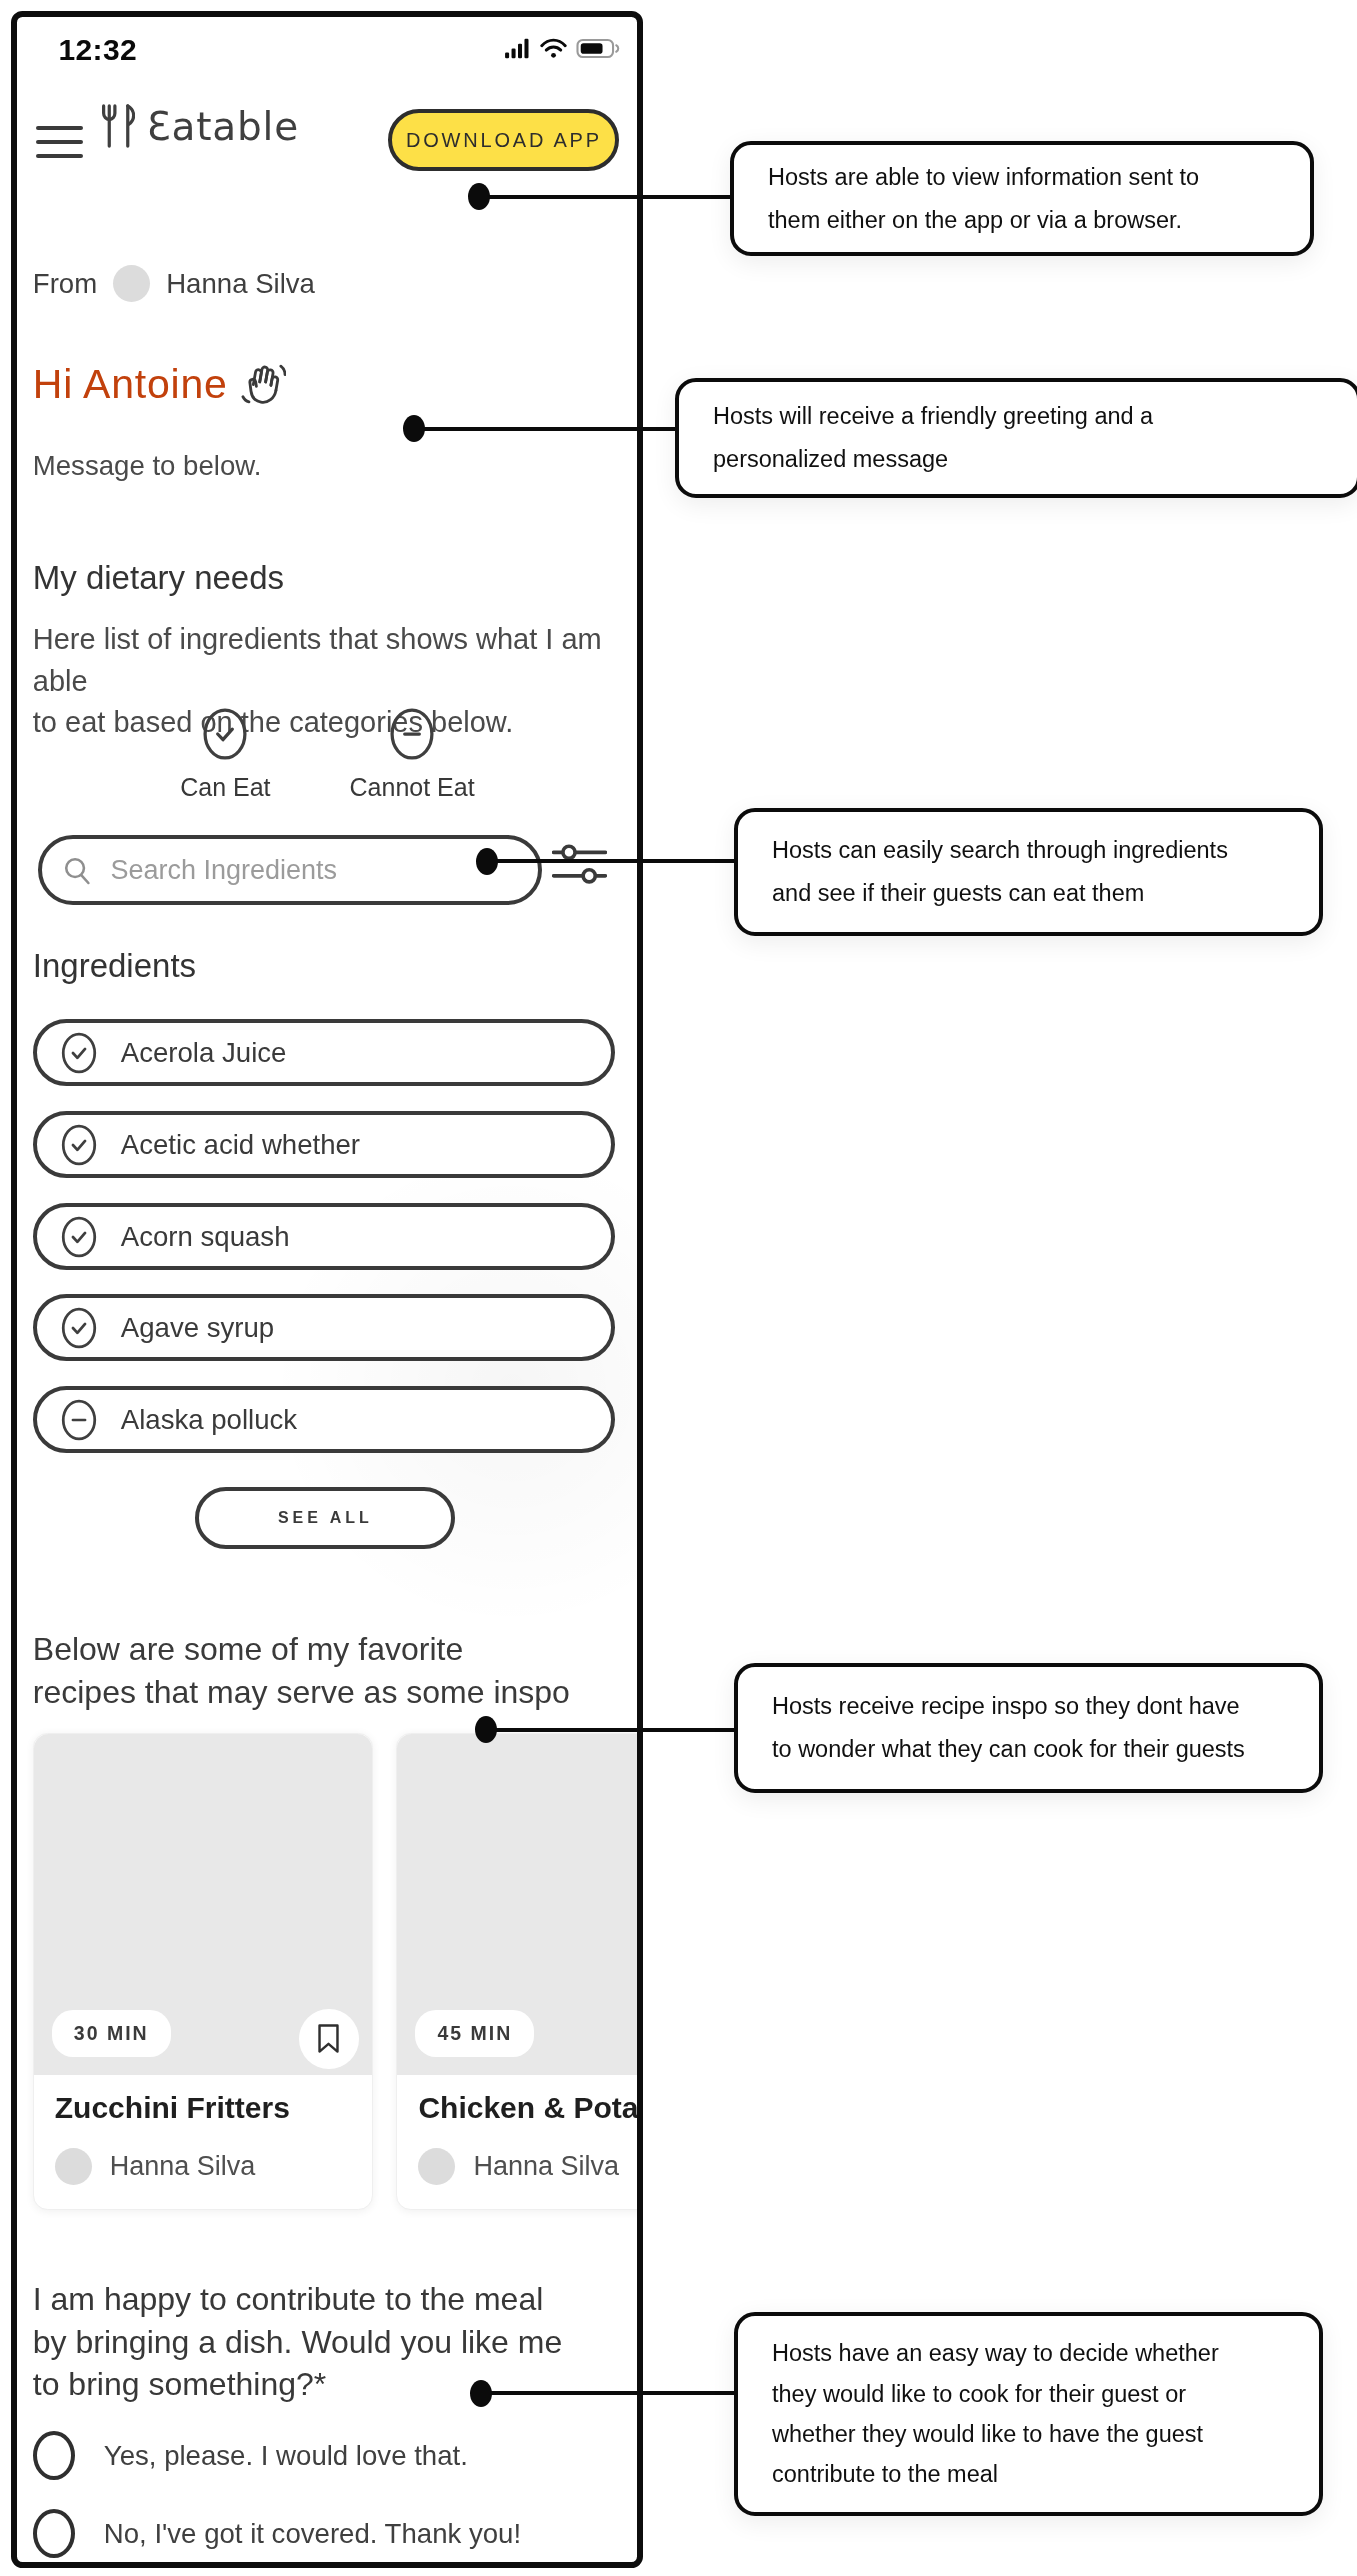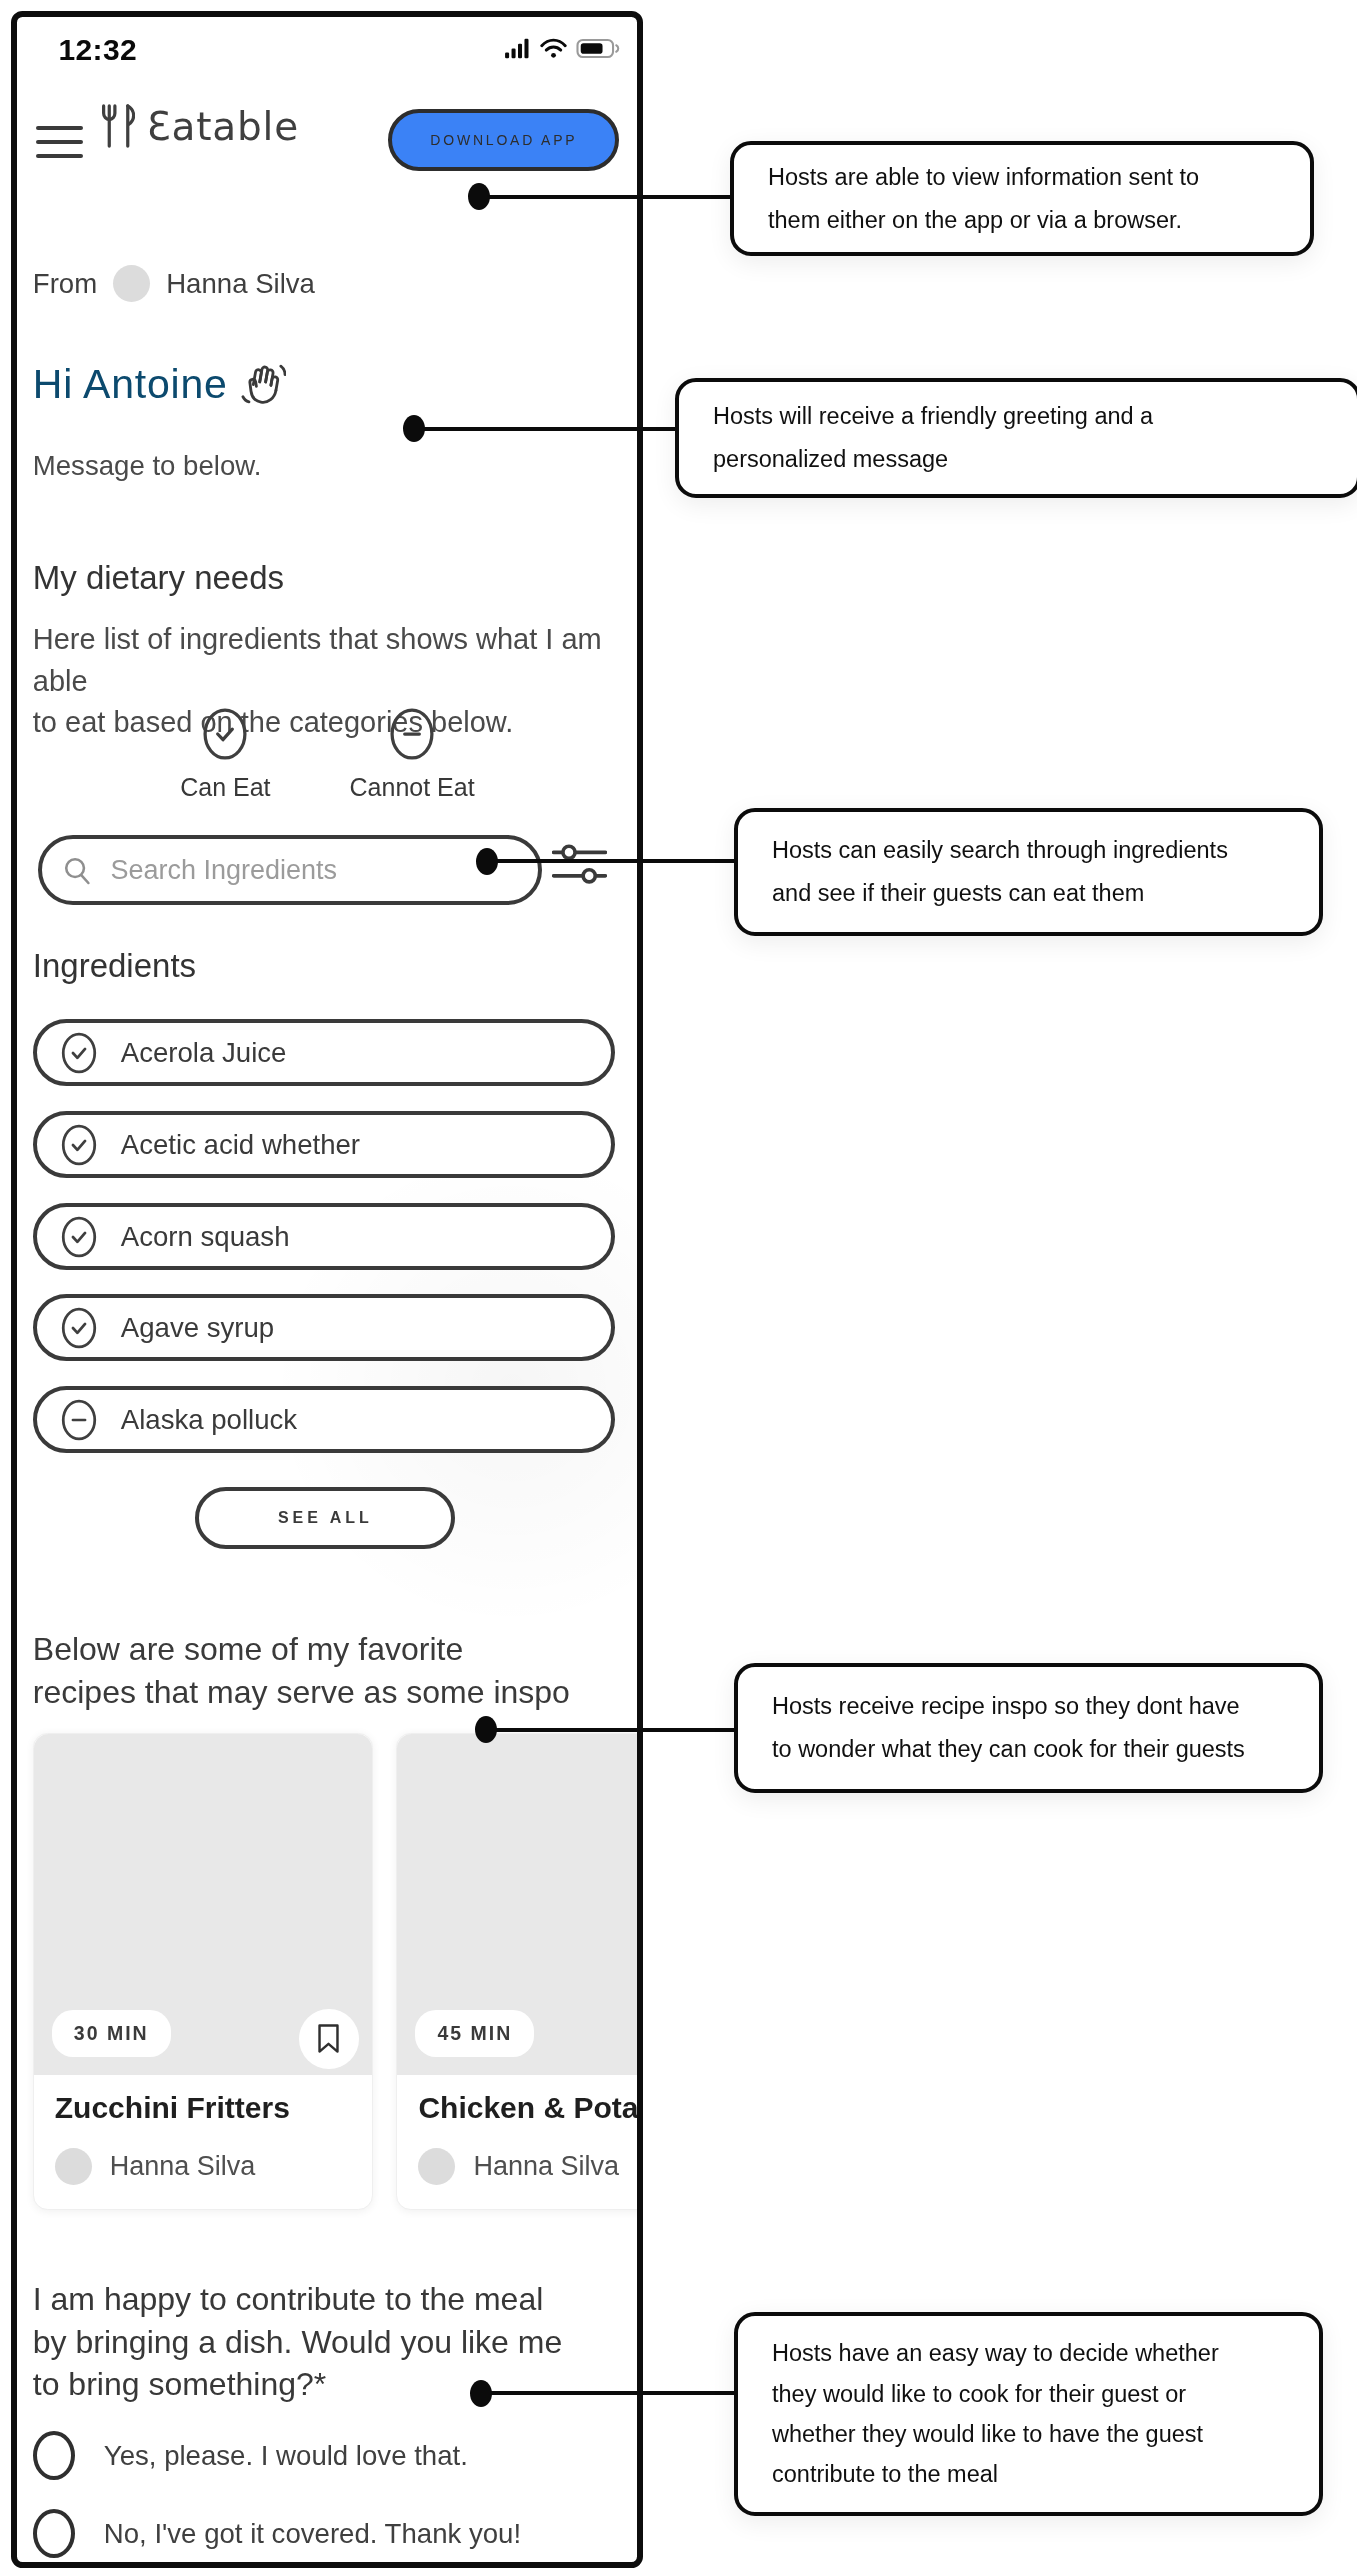--- a/index.html
+++ b/index.html
@@ -13,27 +13,27 @@
 
   .time{position:absolute;left:41px;top:16px;font-size:30px;font-weight:bold;color:#0a0a0a;letter-spacing:0.4px;}
   .statusicons{position:absolute;right:16px;top:21px;display:flex;align-items:center;gap:9px;}
 
   .hamburger{position:absolute;left:18.7px;top:109px;width:47px;cursor:pointer;}
   .hamburger .bar{height:4px;background:#3a3a3a;border-radius:2.4px;margin-bottom:9.7px;}
   .brand{position:absolute;left:81px;top:84px;display:flex;align-items:center;gap:11.4px;}
   .brand-text{font-family:"DejaVu Sans","Liberation Sans",sans-serif;font-size:39px;font-weight:500;color:#3f3f3f;letter-spacing:0.8px;}
   .download{position:absolute;left:371px;top:92px;width:231px;height:62px;box-sizing:border-box;
             border:4px solid #2d2d2d;border-radius:32px;display:flex;align-items:center;justify-content:center;
-            font-size:14px;letter-spacing:2.8px;color:#2d2d2d;font-weight:500;background:#3b82f6;cursor:pointer;}
+            font-size:20px;letter-spacing:2.8px;color:#2d2d2d;font-weight:500;background:#fde047;cursor:pointer;}
 
   .fromrow{position:absolute;left:15.4px;top:248px;display:flex;align-items:center;font-size:27.6px;color:#3f3f3f;}
   .avatar{width:37px;height:37px;border-radius:50%;background:#dcdcdc;}
   .fromrow .avatar{margin:0 16px;}
 
-  .hi{position:absolute;left:15.4px;top:344px;display:flex;align-items:center;font-size:41px;font-weight:500;color:#0c4a6e;letter-spacing:0.8px;}
+  .hi{position:absolute;left:15.4px;top:344px;display:flex;align-items:center;font-size:41px;font-weight:500;color:#c2410c;letter-spacing:0.8px;}
   .hi svg{margin-left:13px;}
   .msg{position:absolute;left:15.4px;top:433px;font-size:27.6px;color:#4a4a4a;}
 
   .sec-title{position:absolute;left:15.4px;font-size:33px;font-weight:500;color:#333;}
   .desc{position:absolute;left:15.4px;top:602px;font-size:29px;line-height:1.42;color:#4a4a4a;white-space:pre-line;}
 
   .legend{position:absolute;left:0;top:691px;width:100%;display:flex;justify-content:center;gap:79px;}
   .legend-item{display:flex;flex-direction:column;align-items:center;min-width:89px;}
   .legend-item .lbl{margin-top:13px;font-size:25px;color:#383838;}
 

